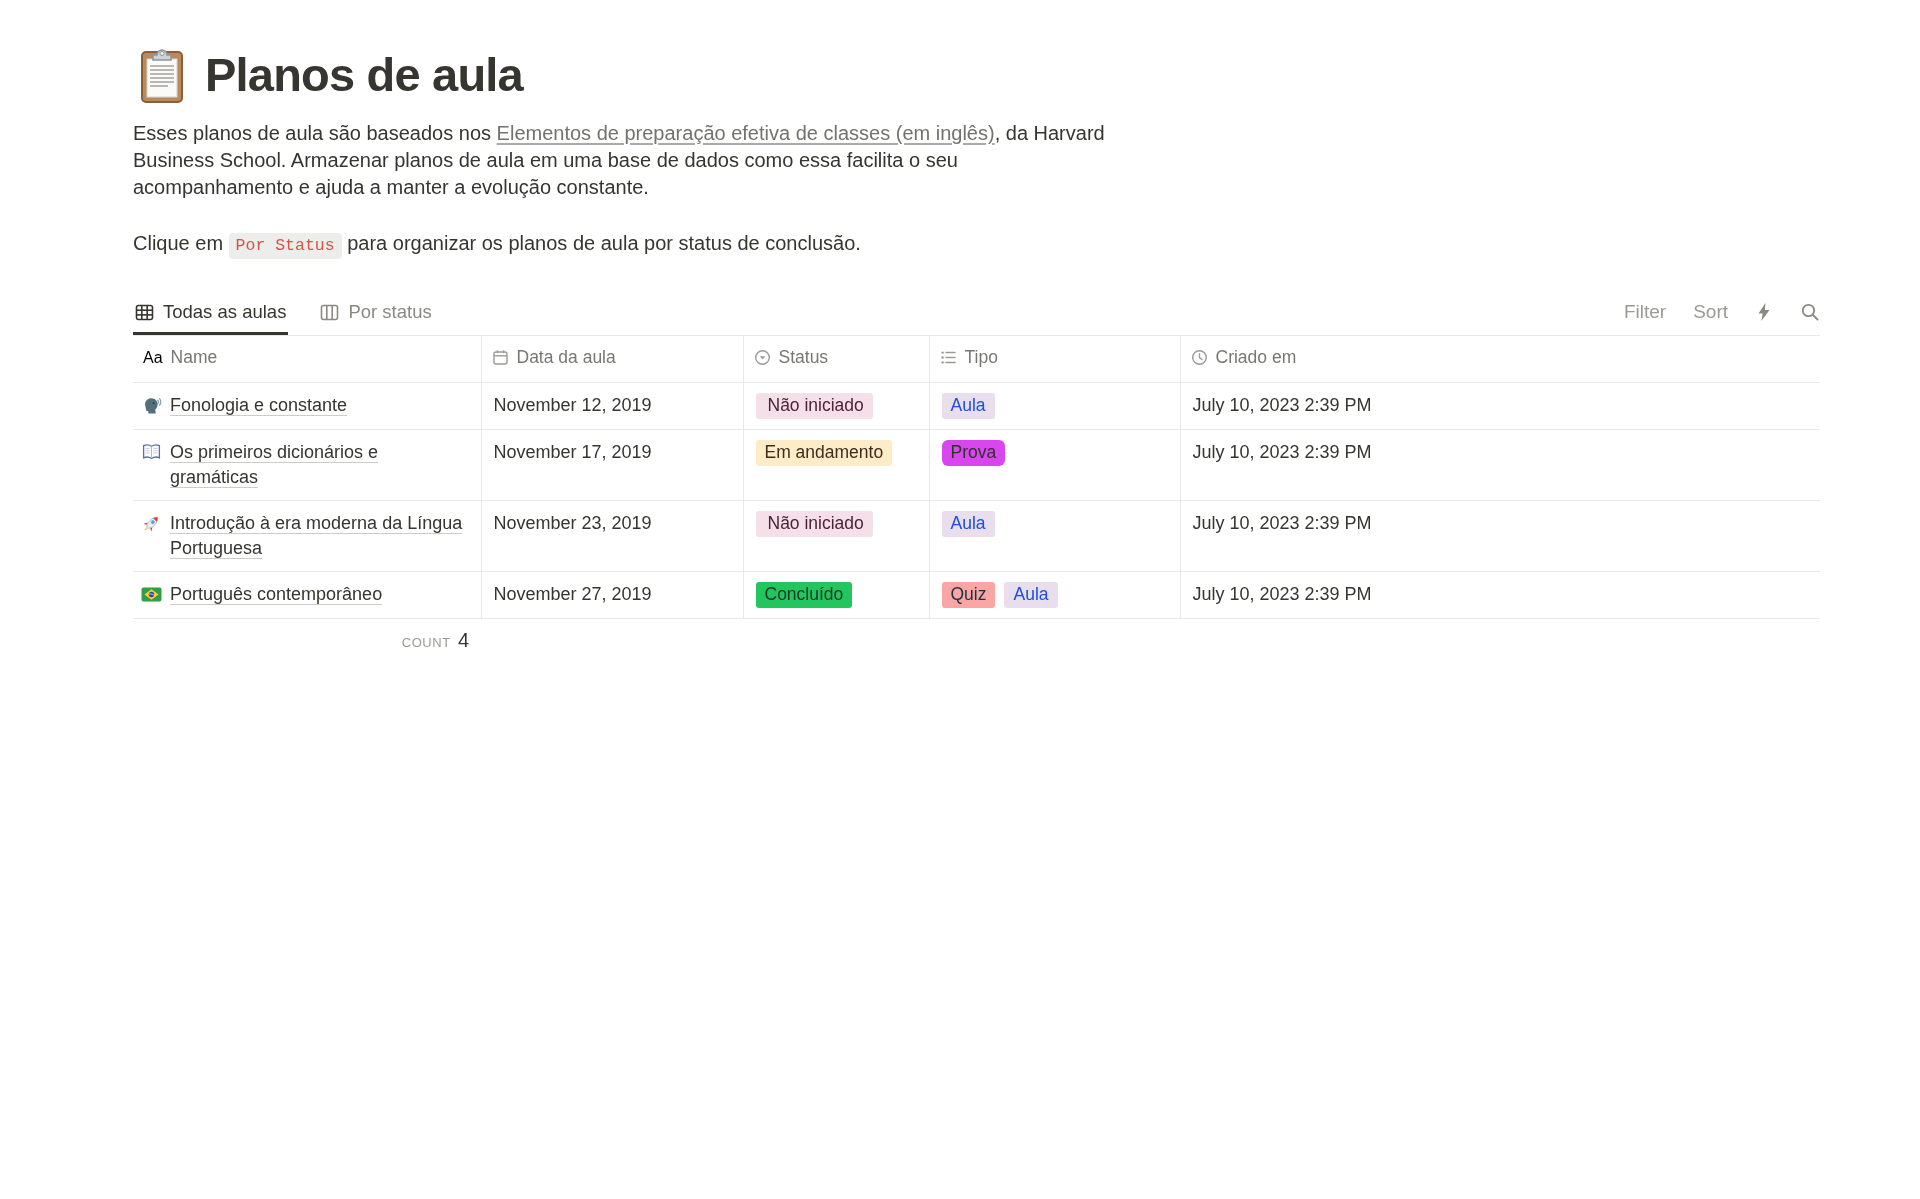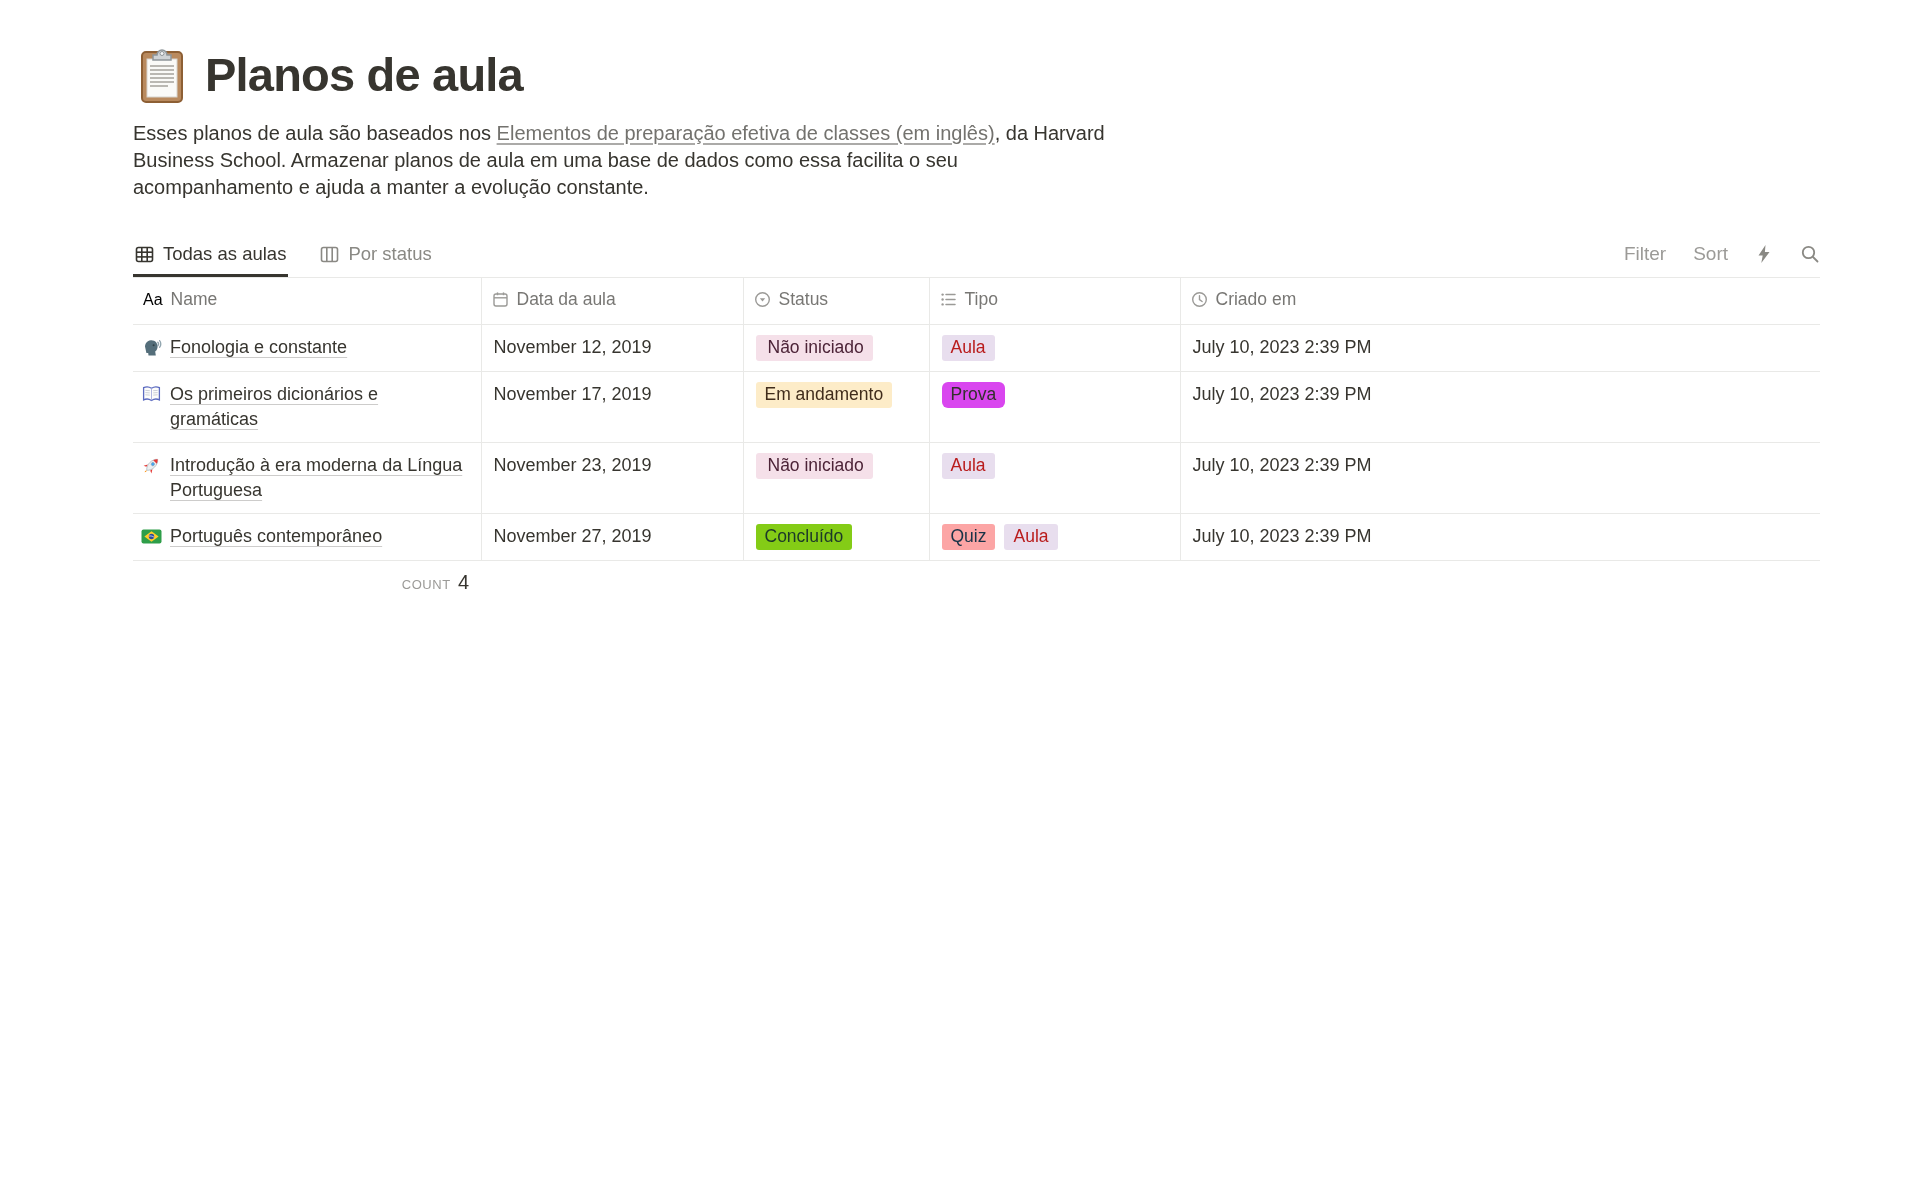--- a/index.html
+++ b/index.html
@@ -81,22 +81,22 @@
   }
   .date-text, .created-text { line-height:25px; display:inline-block; }
 
   .badge {
     display:inline-block; border-radius:3px; padding:1px 9px 2px;
     font-size:17.5px; line-height:23px; white-space:nowrap; cursor:pointer;
   }
   .badge + .badge { margin-left:9px; }
   .badge.pink   { background:#F5E0E9; color:#4C2337;padding-left:12px; }
   .badge.yellow { background:#FDECC8; color:#402C1B; }
-  .badge.green  { background:#84cc16; color:#1C3829; }
-  .badge.purple { background:#E8DEEE; color:#b91c1c; }
+  .badge.green  { background:#22c55e; color:#1C3829; }
+  .badge.purple { background:#E8DEEE; color:#1d4ed8; }
   .badge.gray   { background:#d946ef; color:#32302C;border-radius:6px; }
   .badge.blue   { background:#fca5a5; color:#183347; }
 
   
   .table-footer { width:348px; text-align:right; padding:10px 12px 0 0; cursor:pointer; }
   .count-label {
     font-size:13px; color:#9B9A97; letter-spacing:0.6px; margin-right:7px;
   }
   .count-value { font-size:20px; color:#37352F; }
 
@@ -122,20 +122,21 @@
         </g>
         <path d="M24 9a5 5 0 0 1 10 0h4v5H20V9z" fill="#CFD3D6" stroke="#8E9599" stroke-width="1.5"></path>
         <circle cx="29" cy="7.5" r="2" fill="#F2F3F4" stroke="#8E9599"></circle>
       </svg>
     </span>
     <h1 class="page-title">Planos de aula</h1>
   </div>
 
   <p class="description"><span>Esses planos de aula são baseados nos </span><a class="doc-link">Elementos de preparação efetiva de classes (em inglês)</a><span>, da Harvard Business School. Armazenar planos de aula em uma base de dados como essa facilita o seu acompanhamento e ajuda a manter a evolução constante.</span></p>
 
+  <p class="hint"><span>Clique em </span><span class="code-chip">Por Status</span><span> para organizar os planos de aula por status de conclusão.</span></p>
 
   <div class="toolbar">
     <div class="tabs">
       <div class="tab active">
         <span class="tab-ic">
           <svg width="19" height="19" viewBox="0 0 19 19" fill="none" stroke="#37352F" stroke-width="1.6">
             <rect x="1.5" y="2.5" width="16" height="14" rx="2"></rect>
             <line x1="1.5" y1="7.2" x2="17.5" y2="7.2"></line>
               <line x1="1.5" y1="11.9" x2="17.5" y2="11.9"></line>
             <line x1="6.8" y1="2.5" x2="6.8" y2="16.5"></line>

